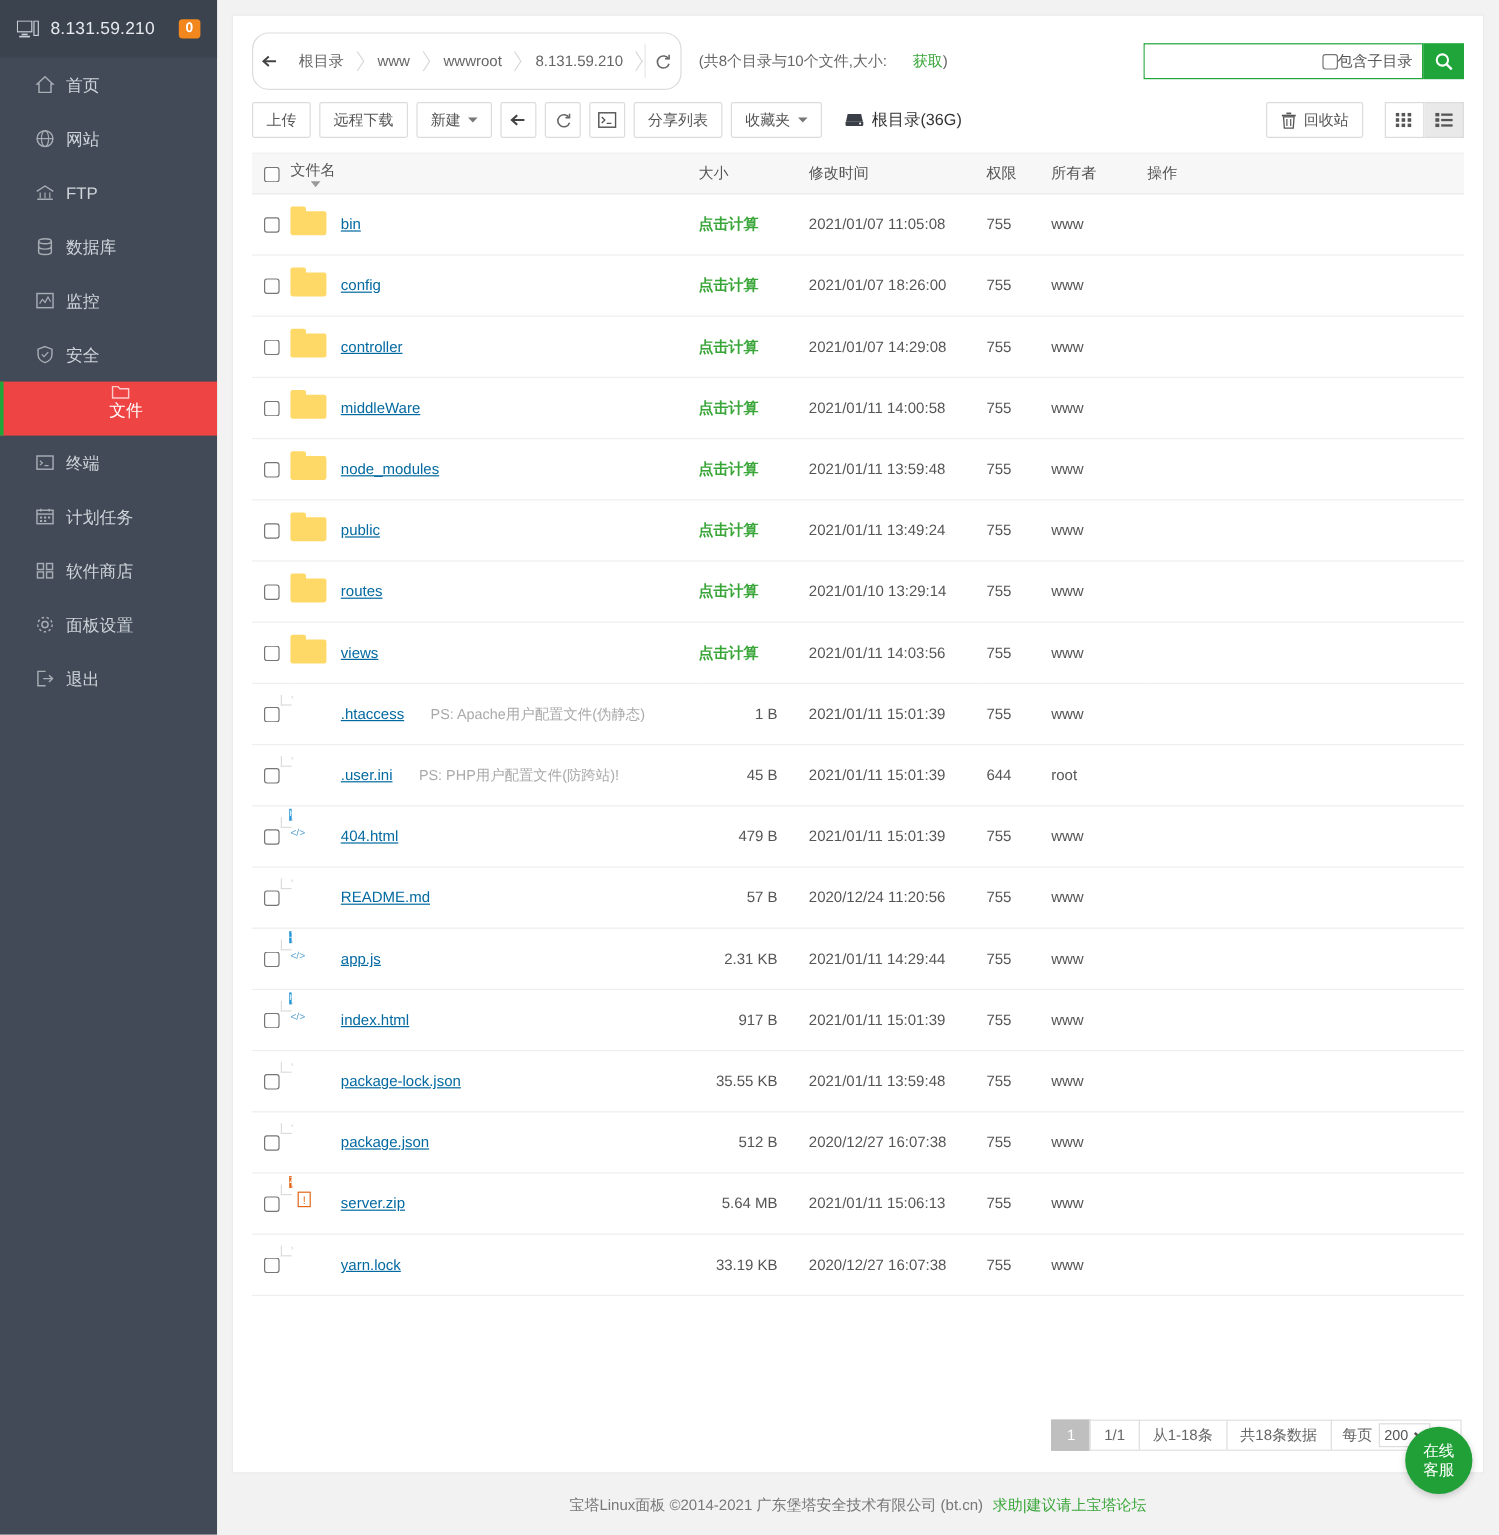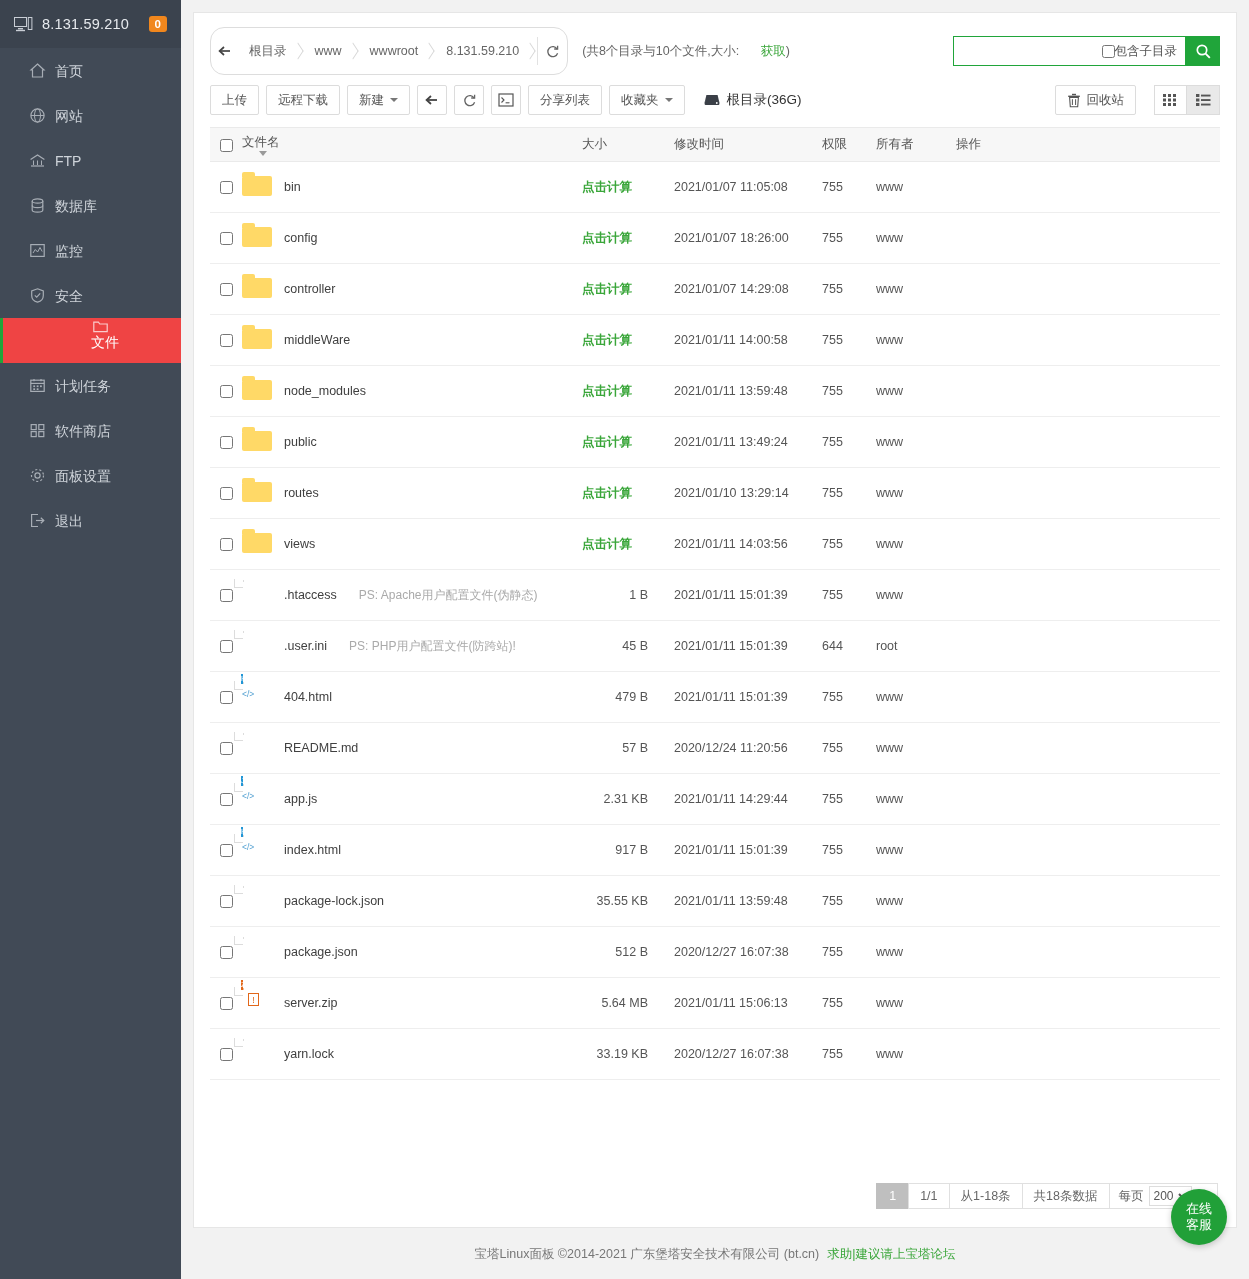--- a/index.html
+++ b/index.html
@@ -140,21 +140,21 @@
   }
   .c-chk { width: 32px; padding-left: 10px !important; }
   .c-name { width: 340px; }
   .c-size { width: 78px; text-align: right; padding-right: 12px !important; }
   .c-time { width: 158px; padding-left: 14px !important; }
   .c-perm { width: 52px; padding-left: 4px !important; }
   .c-own  { width: 86px; padding-left: 6px !important; }
   .c-ops  { text-align: right; padding-right: 10px !important; }
   .namecell { display: flex; align-items: center; }
   .ficon { width: 30px; min-width: 30px; height: 30px; margin-right: 12px; position: relative; display: inline-block; }
-  .fname { color: #404040; }
+  .fname { color: #0369a1; text-decoration: underline; }
   .fnote { color: #aaa; margin-left: 22px; font-size: 12px; white-space: nowrap; }
   .calc { color: #3aa63a; cursor: pointer; }
   .c-size.calc-cell { text-align: left; padding-left: 0 !important; font-weight: bold; }
   input[type=checkbox] { width: 13px; height: 13px; margin: 0; vertical-align: middle; cursor: pointer; }
 
   
   .folder { position: relative; width: 30px; height: 24px; margin-top: 4px; }
   .folder .tab { position: absolute; left: 0; top: 0; width: 13px; height: 5px; background: #ffd967; border-radius: 2px 2px 0 0; }
   .folder .body { position: absolute; left: 0; top: 4px; width: 30px; height: 20px; background: #ffd967; border-radius: 2px; }
   
@@ -294,20 +294,30 @@
 
       <div class="sb-item active">
         <span class="ico">
           <svg width="17" height="17" viewBox="0 0 17 17">
               <path d="M1.8 4.2 h4.6 l1.4 1.8 h7.4 v7.6 h-13.4 Z" fill="none" stroke="#ffffff" stroke-width="1.2"></path>
             </svg>
         </span>
         <span class="sb-label">文件</span>
       </div>
 
+      <div class="sb-item">
+        <span class="ico">
+          <svg width="17" height="17" viewBox="0 0 17 17">
+              <rect x="1.8" y="3" width="13.4" height="11" fill="none" stroke="#cfd4da" stroke-width="1.2"></rect>
+              <polyline points="4.3,7 6.3,8.8 4.3,10.6" fill="none" stroke="#cfd4da" stroke-width="1"></polyline>
+              <line x1="8" y1="11" x2="11.5" y2="11" stroke="#cfd4da" stroke-width="1"></line>
+            </svg>
+        </span>
+        <span class="sb-label">终端</span>
+      </div>
 
       <div class="sb-item">
         <span class="ico">
           <svg width="17" height="17" viewBox="0 0 17 17">
               <rect x="1.8" y="3.2" width="13.4" height="11.2" fill="none" stroke="#cfd4da" stroke-width="1.2"></rect>
               <line x1="1.8" y1="6.4" x2="15.2" y2="6.4" stroke="#cfd4da" stroke-width="1.2"></line>
               <line x1="5" y1="1.9" x2="5" y2="4.3" stroke="#cfd4da" stroke-width="1.2"></line>
               <line x1="12" y1="1.9" x2="12" y2="4.3" stroke="#cfd4da" stroke-width="1.2"></line>
               <rect x="4.3" y="8.4" width="1.8" height="1.7" fill="#cfd4da"></rect>
               <rect x="7.7" y="8.4" width="1.8" height="1.7" fill="#cfd4da"></rect>

